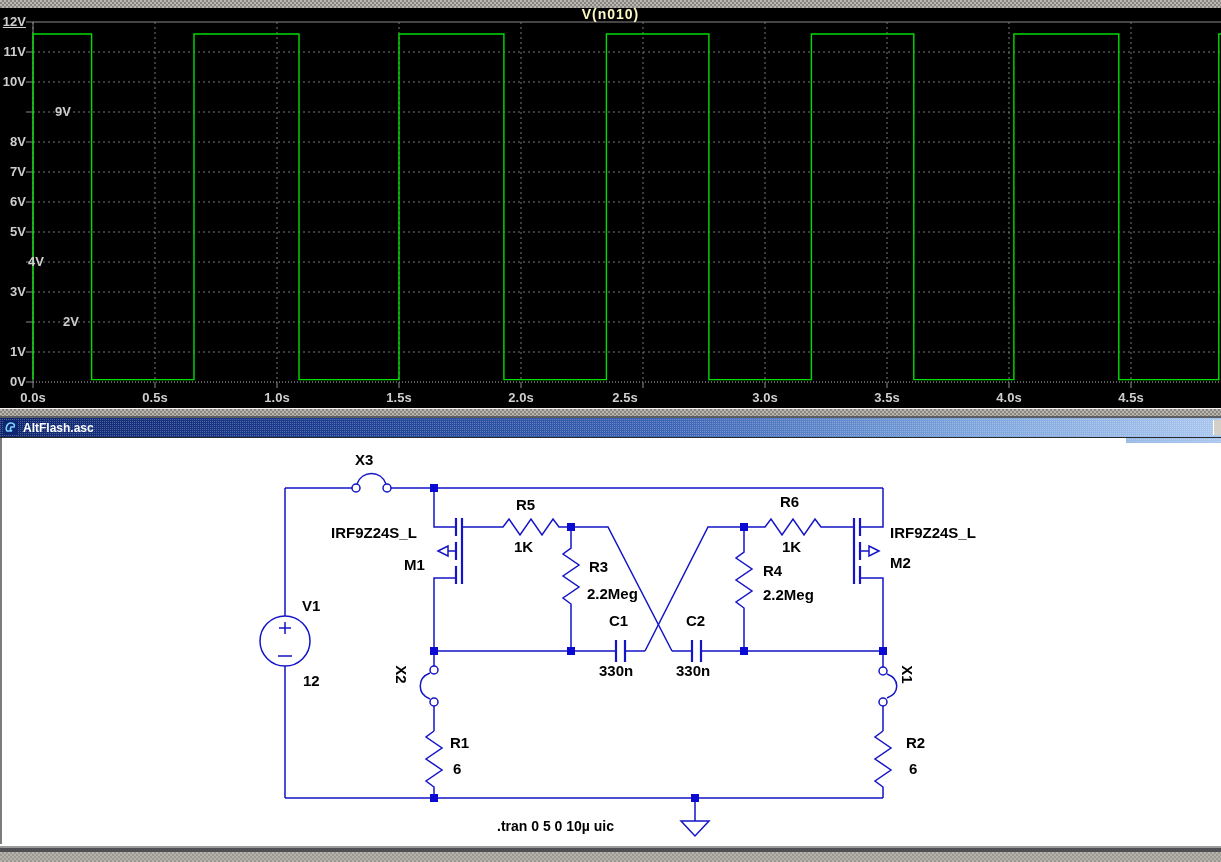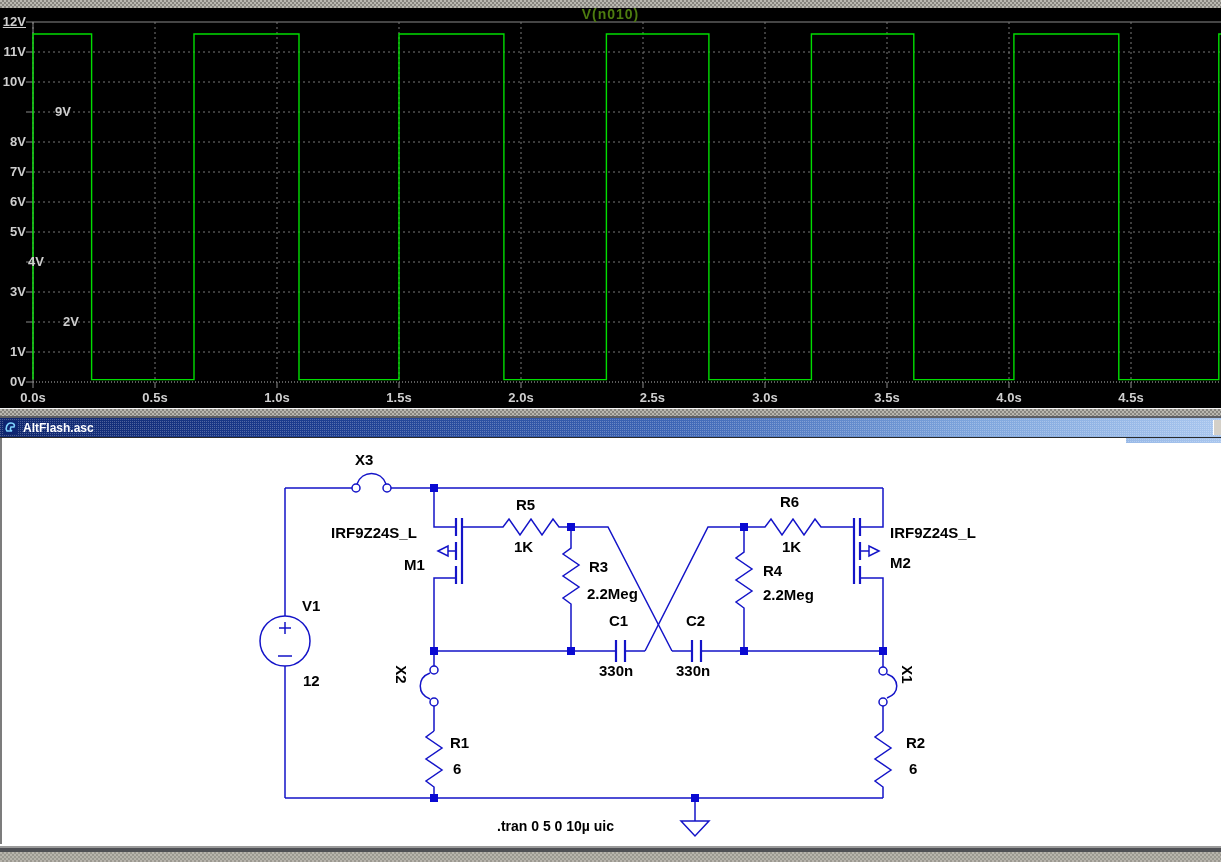--- a/index.html
+++ b/index.html
@@ -8,21 +8,21 @@
 
   
   #wave-pane{position:absolute;left:0;top:0;width:1221px;height:408px;background:#000;}
   .dither{background:#b9b7b0;
     background-image:
       linear-gradient(45deg,#87857f 25%,transparent 25%,transparent 75%,#87857f 75%),
       linear-gradient(45deg,#87857f 25%,transparent 25%,transparent 75%,#87857f 75%);
     background-size:4px 4px;background-position:0 0,2px 2px;}
   #wave-top-border{position:absolute;left:0;top:0;width:1221px;height:8px;}
   #wave-title{position:absolute;left:0;right:0;top:6px;text-align:center;
-    font:700 14px "Liberation Sans",sans-serif;color:#4d7c0f;letter-spacing:1px;}
+    font:700 14px "Liberation Sans",sans-serif;color:#fef9c3;letter-spacing:1px;}
   #wave-svg{position:absolute;left:0;top:0;}
   .gdash{stroke:#787878;stroke-width:1;stroke-dasharray:2 3;fill:none;}
   .gsolid{stroke:#8a8a8a;stroke-width:1;fill:none;}
   .axisline{stroke:#b8b8b8;stroke-width:1;stroke-dasharray:1 2;fill:none;}
   .trace{stroke:#00dd00;stroke-width:1.4;fill:none;}
   .yl{position:absolute;width:26px;text-align:right;font:700 13px "Liberation Sans",sans-serif;color:#cfcfcf;}
   .xl{position:absolute;width:44px;text-align:center;font:700 13px "Liberation Sans",sans-serif;color:#cfcfcf;}
 
   
   #divider{position:absolute;left:0;top:408px;width:1221px;height:10px;
@@ -125,21 +125,21 @@
       <span class="yl" style="left: 0px; top: 134px;">8V</span>
       <span class="yl" style="left: 0px; top: 104px; padding-left: 45px;">9V</span>
       <span class="yl" style="left: 0px; top: 74px;">10V</span>
       <span class="yl" style="left: 0px; top: 44px;">11V</span>
       <span class="yl" style="left: 0px; top: 14px; text-decoration: underline;">12V</span>
       <span class="xl" style="left: 11px; top: 390px;">0.0s</span>
       <span class="xl" style="left: 133px; top: 390px;">0.5s</span>
       <span class="xl" style="left: 255px; top: 390px;">1.0s</span>
       <span class="xl" style="left: 377px; top: 390px;">1.5s</span>
       <span class="xl" style="left: 499px; top: 390px;">2.0s</span>
-      <span class="xl" style="left: 621px; top: 390px; text-align: right;">2.5s</span>
+      <span class="xl" style="left: 603px; top: 390px;">2.5s</span>
       <span class="xl" style="left: 743px; top: 390px;">3.0s</span>
       <span class="xl" style="left: 865px; top: 390px;">3.5s</span>
       <span class="xl" style="left: 987px; top: 390px;">4.0s</span>
       <span class="xl" style="left: 1109px; top: 390px;">4.5s</span>
     </div>
 
   <div id="divider" class="dither"></div>
 
   <div id="titlebar">
     <div class="tb-dither"></div>

